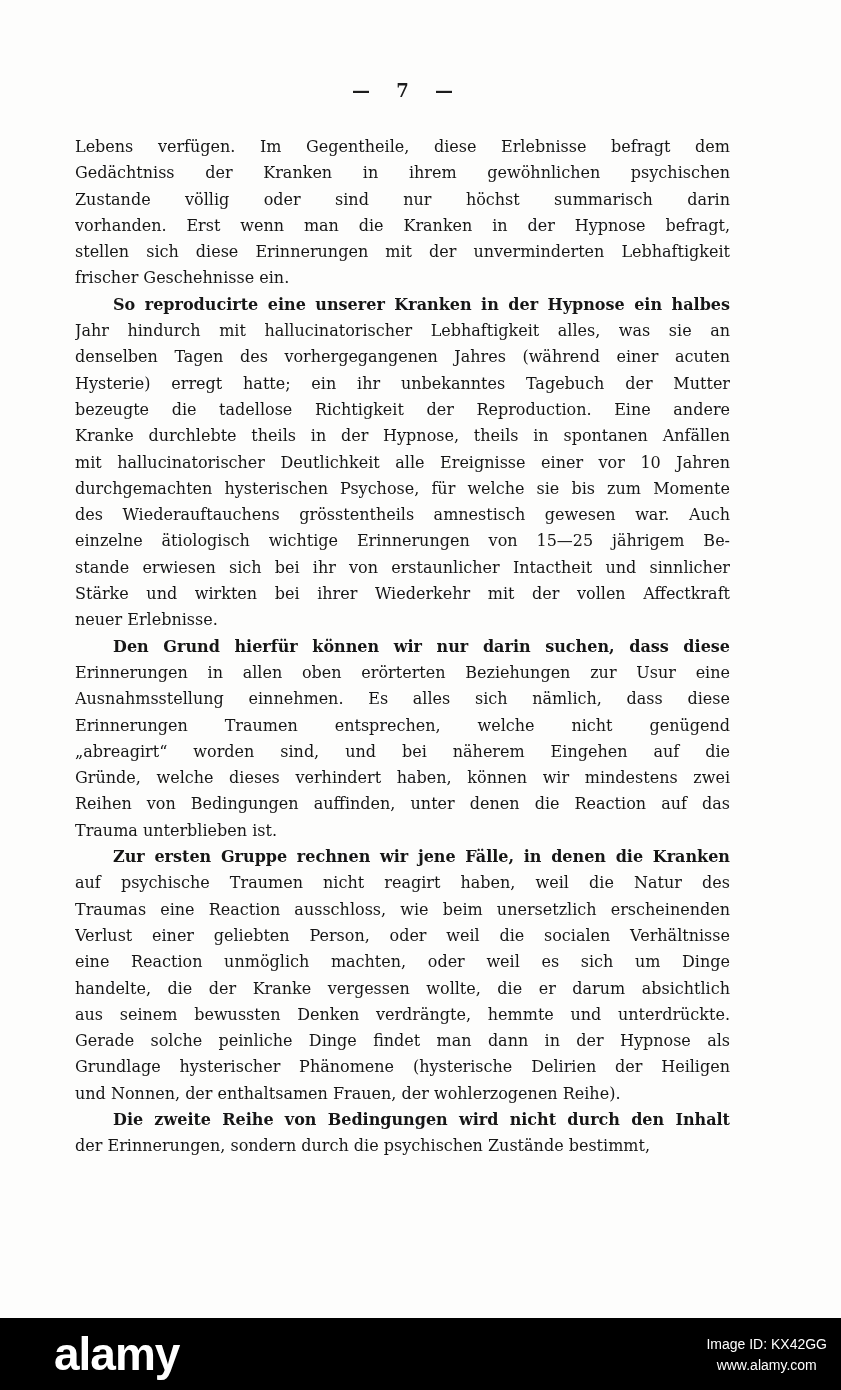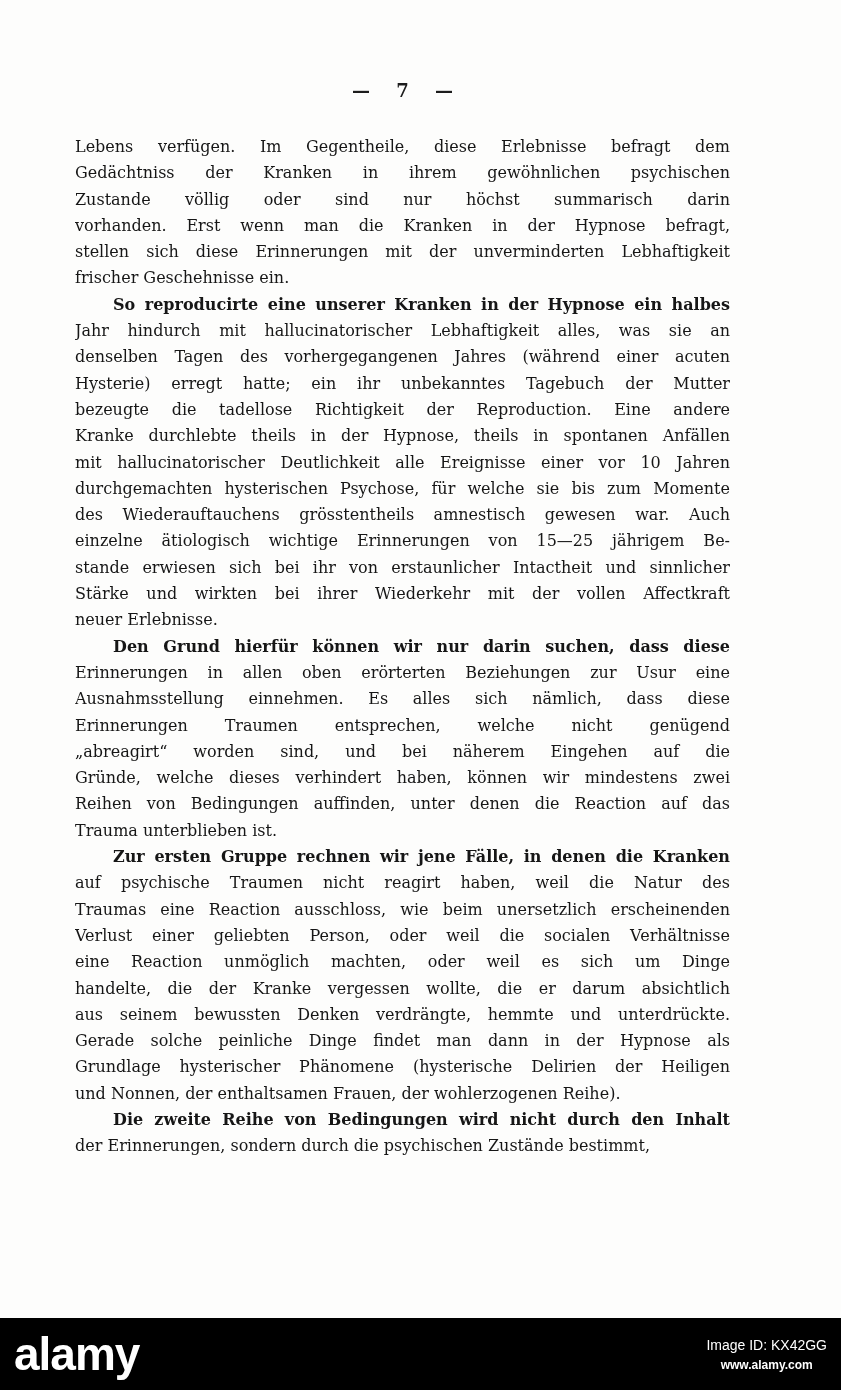--- a/index.html
+++ b/index.html
@@ -66,33 +66,34 @@
     box-sizing: border-box;
     font-family: "Liberation Sans", sans-serif;
   }
   .alamy-logo {
     color: #ffffff;
     font-size: 46px;
     font-weight: bold;
     letter-spacing: -1px;
     line-height: 72px;
     user-select: none;
+    margin-left: 40px;
   }
   .image-info {
     text-align: center;
     color: #ffffff;
   }
   .image-id {
     font-size: 14px;
     font-weight: normal;
     margin-bottom: 5px;
   }
   .website-url {
-    font-size: 12px;
-    font-weight: bold;
+    font-size: 14px;
+    font-weight: normal;
   }
 </style>
 </head>
 <body>
 
 <div class="page">
 
   <div class="page-number">— 7 —</div>
 
   <div class="text-block">

